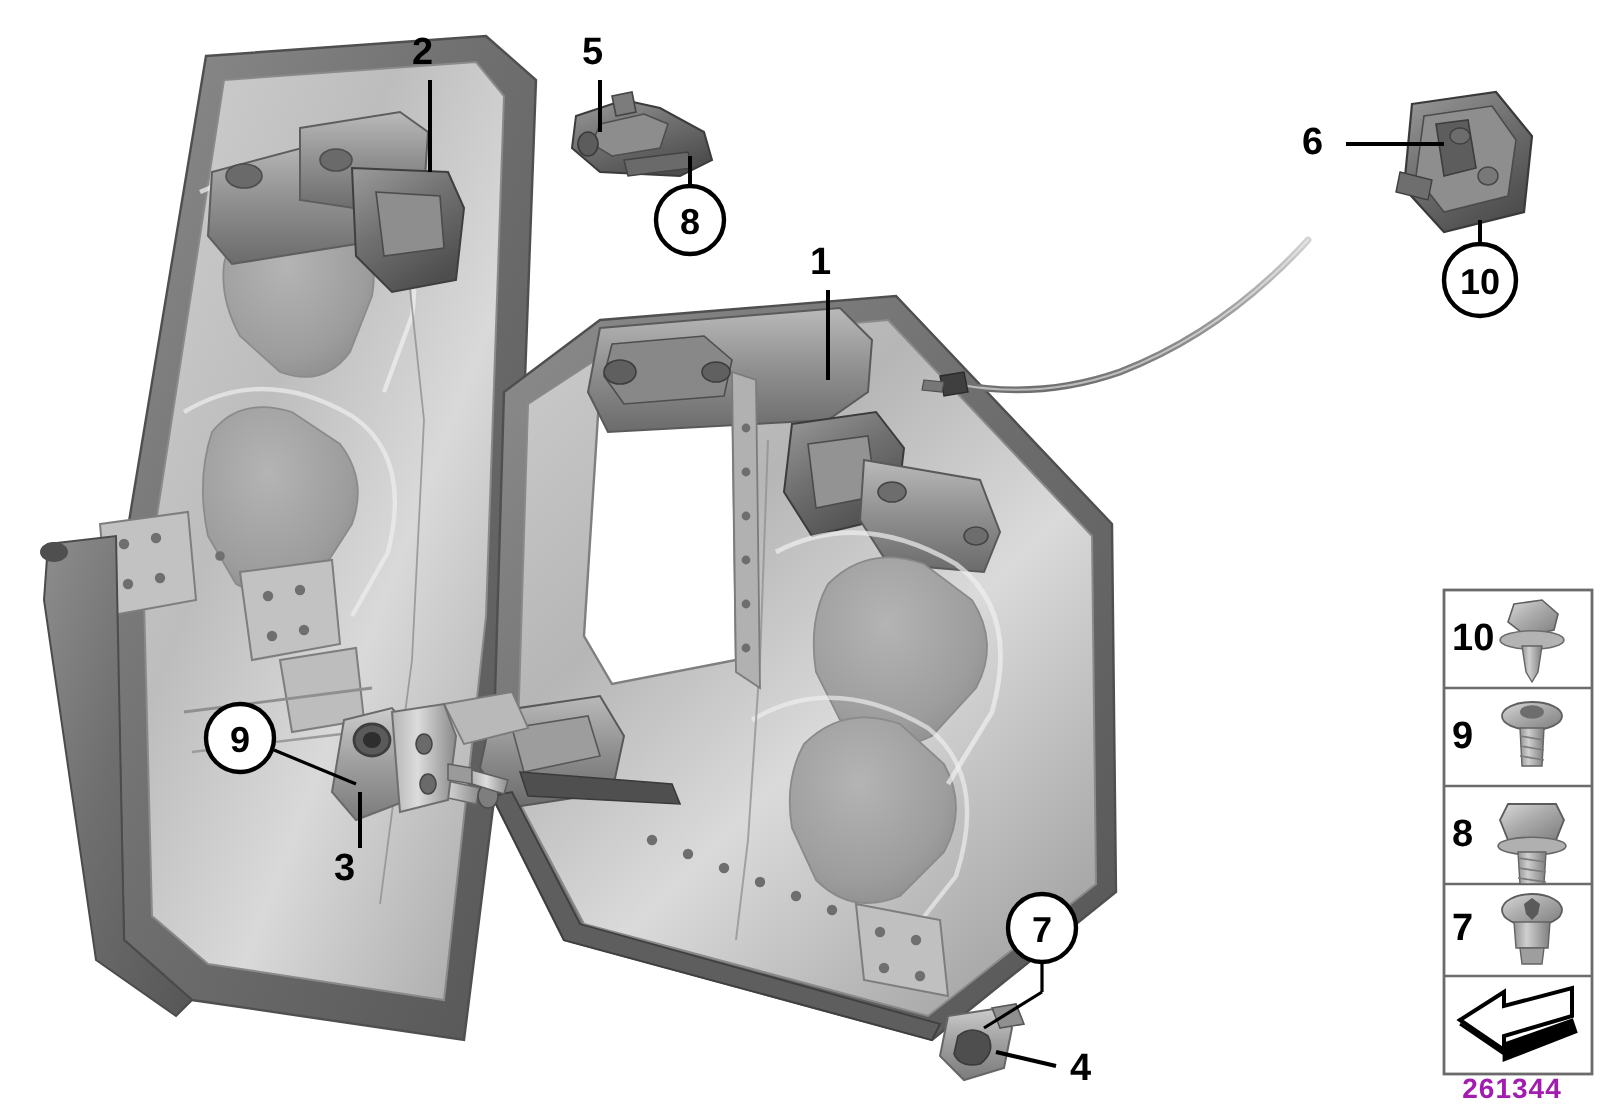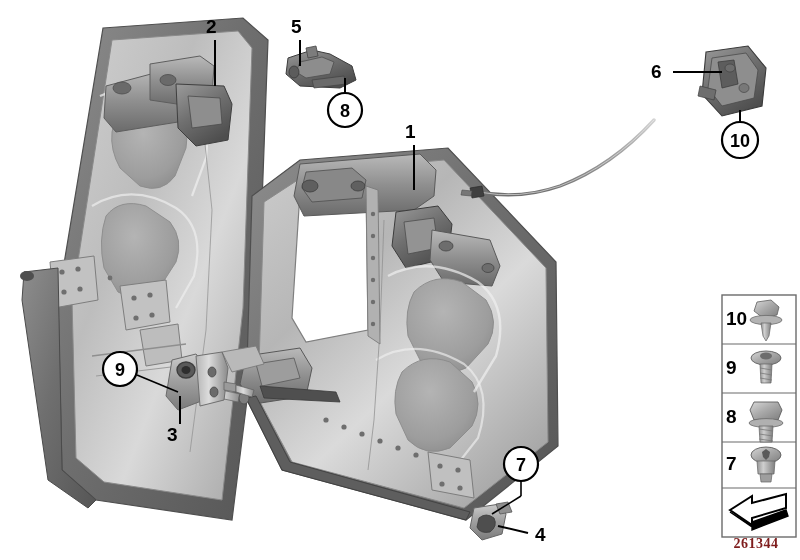--- a/index.html
+++ b/index.html
@@ -42,25 +42,25 @@
     fill: #000000;
     text-anchor: middle;
     dominant-baseline: central;
   }
   .partnum {
     position: absolute;
     left: 712px;
     top: 536px;
     width: 88px;
     text-align: center;
-    font-family: Liberation Serif, serif;
+    font-family: Liberation Sans, sans-serif;
     font-size: 14px;
     font-weight: bold;
     letter-spacing: 0.5px;
-    color: #7f1d1d;
+    color: #a21caf;
   }
 </style>
 </head>
 <body>
 
 <div id="stage">
 
   <svg id="art" width="800" height="560" viewBox="0 0 800 560">
     <defs>
       <linearGradient id="gPanelL" x1="0" y1="0" x2="1" y2="1">

